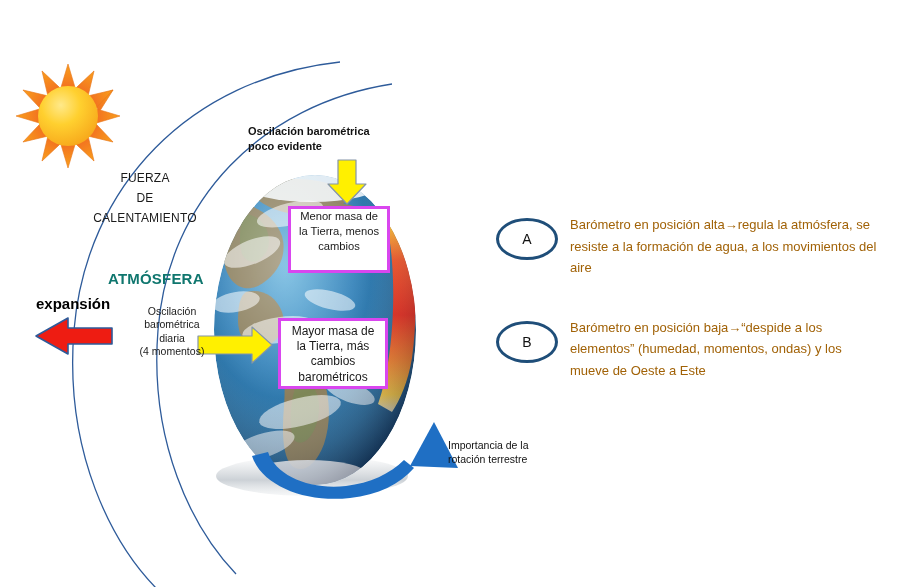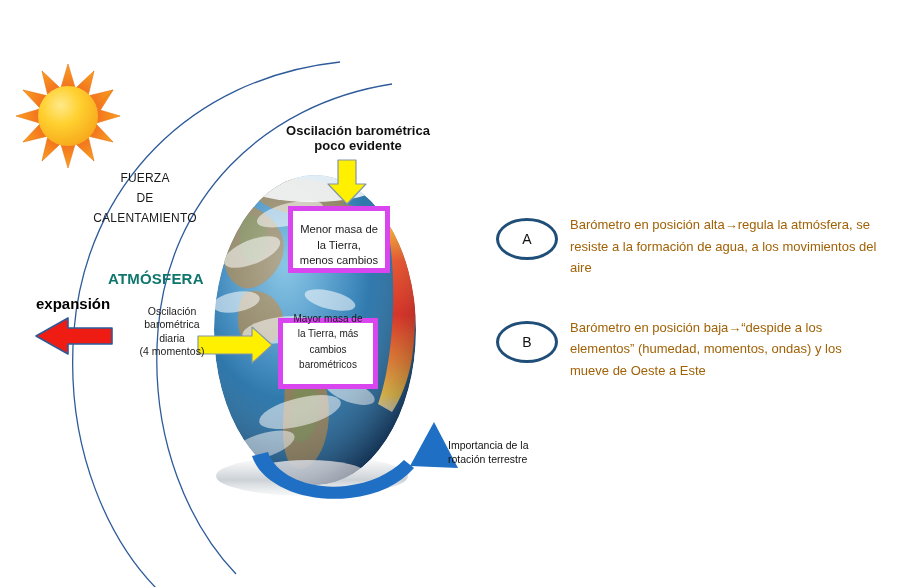--- a/index.html
+++ b/index.html
@@ -23,37 +23,37 @@
   }
   .expansion{
     left:36px;top:295px;width:100px;text-align:left;
     font-size:15px;font-weight:bold;color:#000;
   }
   .osc-diaria{
     left:120px;top:305px;width:104px;text-align:center;
     font-size:10.5px;line-height:13.4px;color:#1a1a1a;
   }
   .osc-poco{
-    left:278px;top:124px;width:160px;text-align:center;
-    font-size:13px;line-height:14.8px;font-weight:600;color:#111;
+    left:248px;top:124px;width:160px;
+    font-size:11px;line-height:14.8px;font-weight:600;color:#111;
   }
   .importancia{
     left:448px;top:438px;width:130px;text-align:left;
     font-size:10.5px;line-height:14px;color:#111;
   }
 
   
   .callout{
-    background:#ffffff;border:5px solid #d946ef;
-    display:flex;align-items:flex-end;justify-content:center;text-align:center;
+    background:#ffffff;border:3px solid #d946ef;
+    display:flex;align-items:flex-start;justify-content:center;text-align:center;
     color:#1a1a1a;box-sizing:border-box;
   }
   .callout span{display:block;width:100%;}
   #box-menor{left:288px;top:206px;width:102px;height:67px;font-size:11.2px;line-height:15.2px;padding:0 6px;}
-  #box-mayor{left:278px;top:318px;width:100px;height:71px;font-size:10px;line-height:15.2px;padding:12px 6px;}
+  #box-mayor{left:278px;top:318px;width:110px;height:71px;font-size:12px;line-height:15.2px;padding:3px 6px;}
 
   
   .legend{position:absolute;left:496px;top:212px;width:392px;}
   .legend-row{display:flex;align-items:flex-start;margin-bottom:36px;}
   .badge{
     position:relative;flex:0 0 auto;width:62px;height:42px;margin-right:12px;margin-top:6px;
   }
   .badge .ellipse{
     position:absolute;left:0;top:0;width:62px;height:42px;box-sizing:border-box;
     border:3px solid #1F4E79;border-radius:50%;background:transparent;

